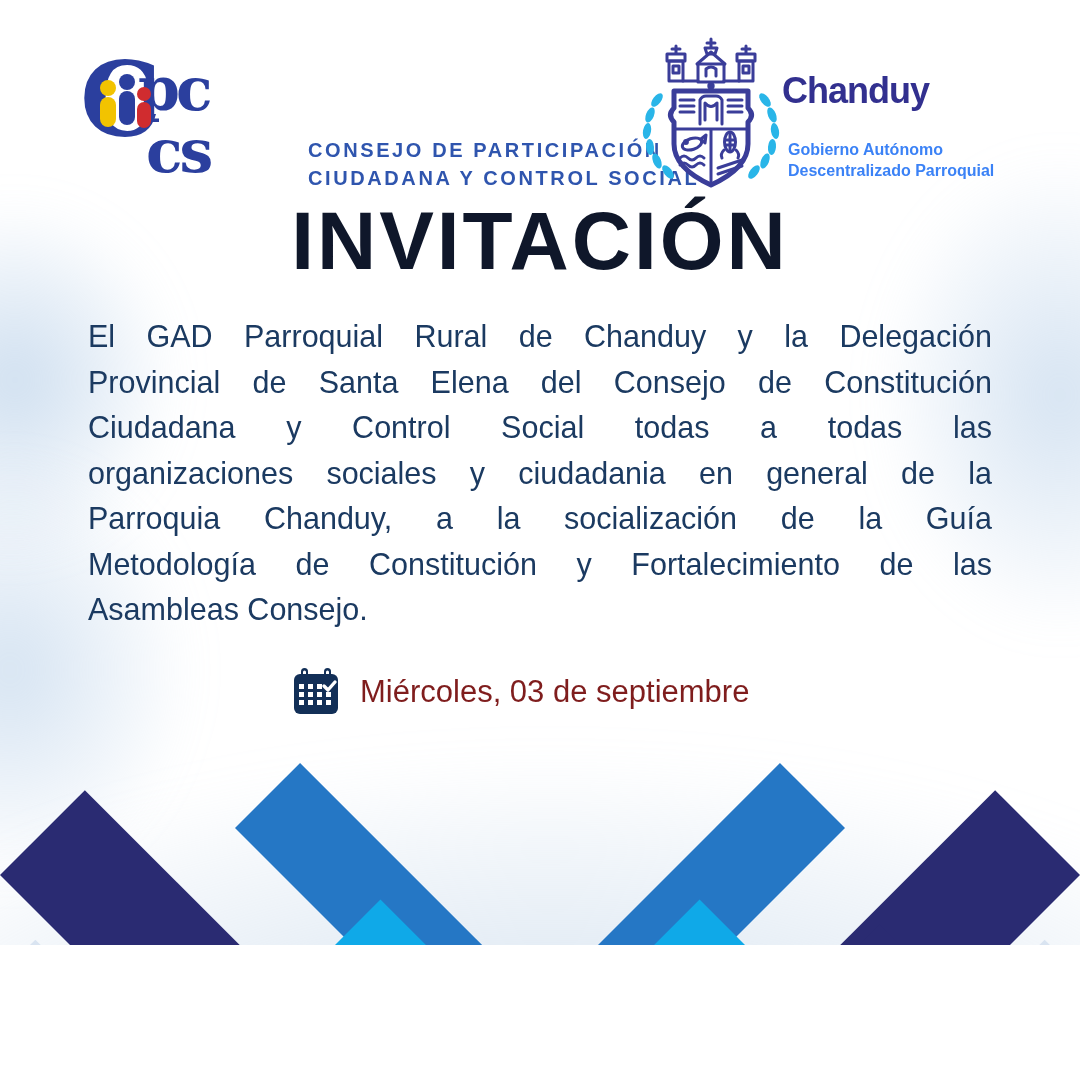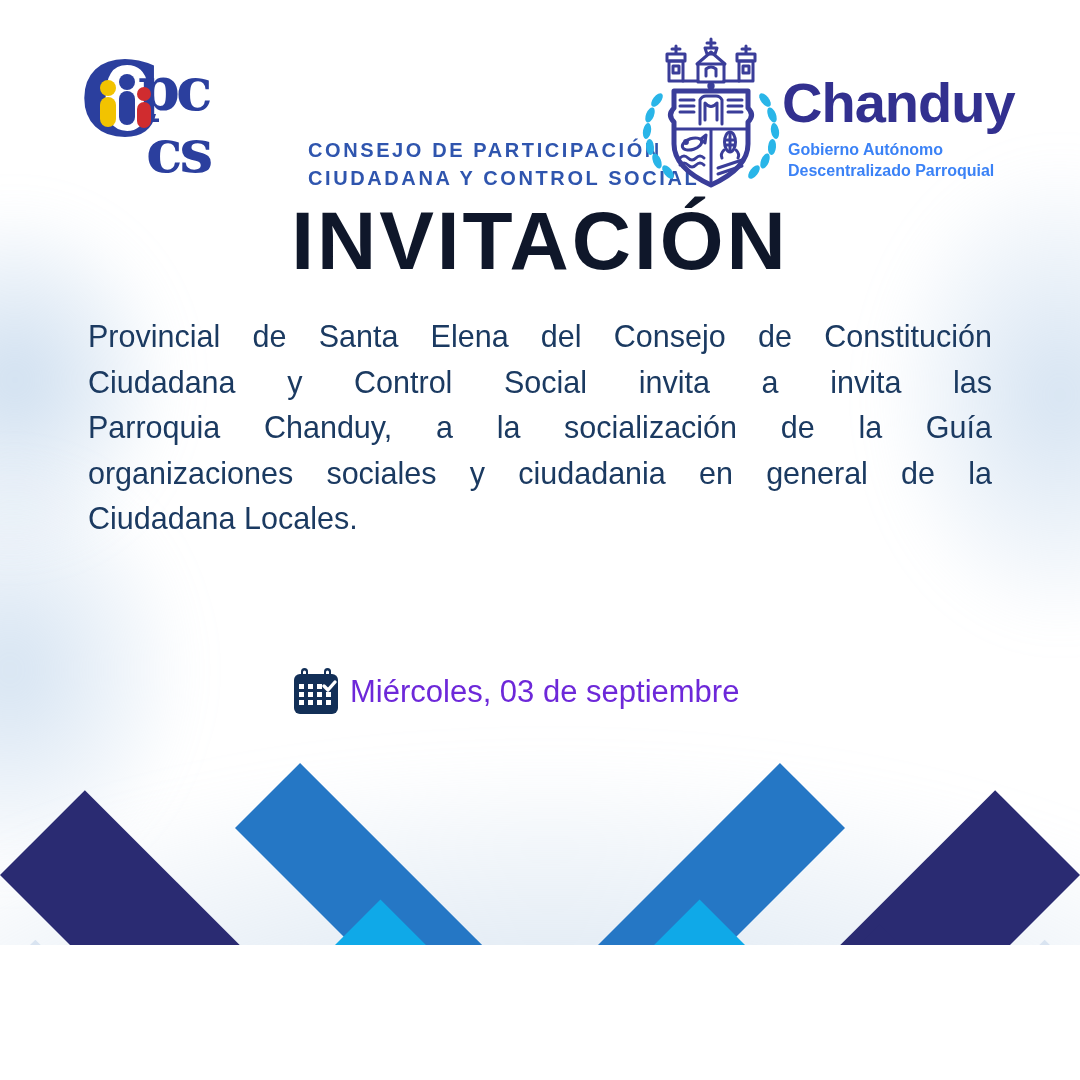--- a/index.html
+++ b/index.html
@@ -29,37 +29,37 @@
   .s2{left:0px;top:975px;width:50px;height:900px;}       
   .s3{left:0px;top:875px;width:120px;height:900px;}      
   .s4{left:235px;top:828px;width:92px;height:380px;}     
   .s5{left:285px;top:995px;width:135px;height:330px;}    
   .s6{left:175px;top:950px;width:36px;height:110px;}     
   
   .cpccs-logo{position:absolute;left:80px;top:50px;width:520px;height:140px;}
   .cpccs-name{position:absolute;left:228px;top:86px;color:#2F55AE;font-weight:bold;
     font-size:20px;line-height:28px;letter-spacing:2.6px;white-space:nowrap;}
   .chanduy-logo{position:absolute;left:630px;top:34px;width:400px;height:160px;}
-  .chanduy-wordmark{position:absolute;left:782px;top:70px;font-size:56px;font-weight:800;
+  .chanduy-wordmark{position:absolute;left:782px;top:70px;font-size:36px;font-weight:800;
     color:#32308F;letter-spacing:-1px;white-space:nowrap;}
   .chanduy-subtitle{position:absolute;left:788px;top:139px;color:#3b82f6;font-weight:bold;
     font-size:16px;line-height:21px;white-space:nowrap;}
   
   .page-title{position:absolute;left:0;top:194px;width:1080px;text-align:center;
     font-size:82px;font-weight:800;letter-spacing:3px;color:#0f172a;}
   
   .invitation-body{position:absolute;left:88px;top:314px;width:904px;color:#1B3A61;
     font-size:30.5px;line-height:45.5px;}
   .body-line{text-align:justify;text-align-last:justify;white-space:normal;}
   .body-line.last{text-align-last:left;}
   
   .details{position:absolute;left:288px;top:666px;display:flex;flex-direction:column;gap:24px;}
   .detail-row{display:flex;align-items:center;height:52px;}
   .detail-icon{width:58px;display:flex;justify-content:center;align-items:center;}
-  .detail-text{margin-left:4px;font-size:31px;color:#6d28d9;white-space:nowrap;}
+  .detail-text{margin-left:14px;font-size:31px;color:#7f1d1d;white-space:nowrap;}
 </style>
 </head>
 <body>
 
 <div class="canvas">
 
   <div class="wash wash-left1"></div>
   <div class="wash wash-left2"></div>
   <div class="wash wash-right1"></div>
   <div class="wash wash-bottom"></div>
@@ -159,25 +159,27 @@
     <div class="chanduy-wordmark" style="position:absolute;left:152px;top:36px;">Chanduy</div>
     <div class="chanduy-subtitle" style="position:absolute;left:158px;top:105px;">
       <div>Gobierno Autónomo</div>
       <div>Descentralizado Parroquial</div>
     </div>
   </div>
 
   <div class="page-title">INVITACIÓN</div>
 
   <div class="invitation-body">
+    <div class="body-line">El GAD Parroquial Rural de Chanduy y la Delegación</div>
     <div class="body-line">Provincial de Santa Elena del Consejo de Constitución</div>
-    <div class="body-line">Ciudadana y Control Social invita a invita las</div>
+    <div class="body-line">Ciudadana y Control Social todas a todas las</div>
+    <div class="body-line">organizaciones sociales y ciudadania en general de la</div>
     <div class="body-line">Parroquia Chanduy, a la socialización de la Guía</div>
-    <div class="body-line">organizaciones sociales y ciudadania en general de la</div>
-    <div class="body-line last">Ciudadana Locales.</div>
+    <div class="body-line">Metodología de Constitución y Fortalecimiento de las</div>
+    <div class="body-line last">Asambleas Consejo.</div>
   </div>
 
   <div class="details">
 
     <div class="detail-row">
       <div class="detail-icon">
         <svg width="52" height="52" viewBox="0 0 52 52">
           <rect x="10" y="2" width="7" height="12" rx="3.5" fill="#122F57"></rect>
           <rect x="33" y="2" width="7" height="12" rx="3.5" fill="#122F57"></rect>
           <rect x="12" y="4.5" width="3" height="7" rx="1.5" fill="#ffffff"></rect>

